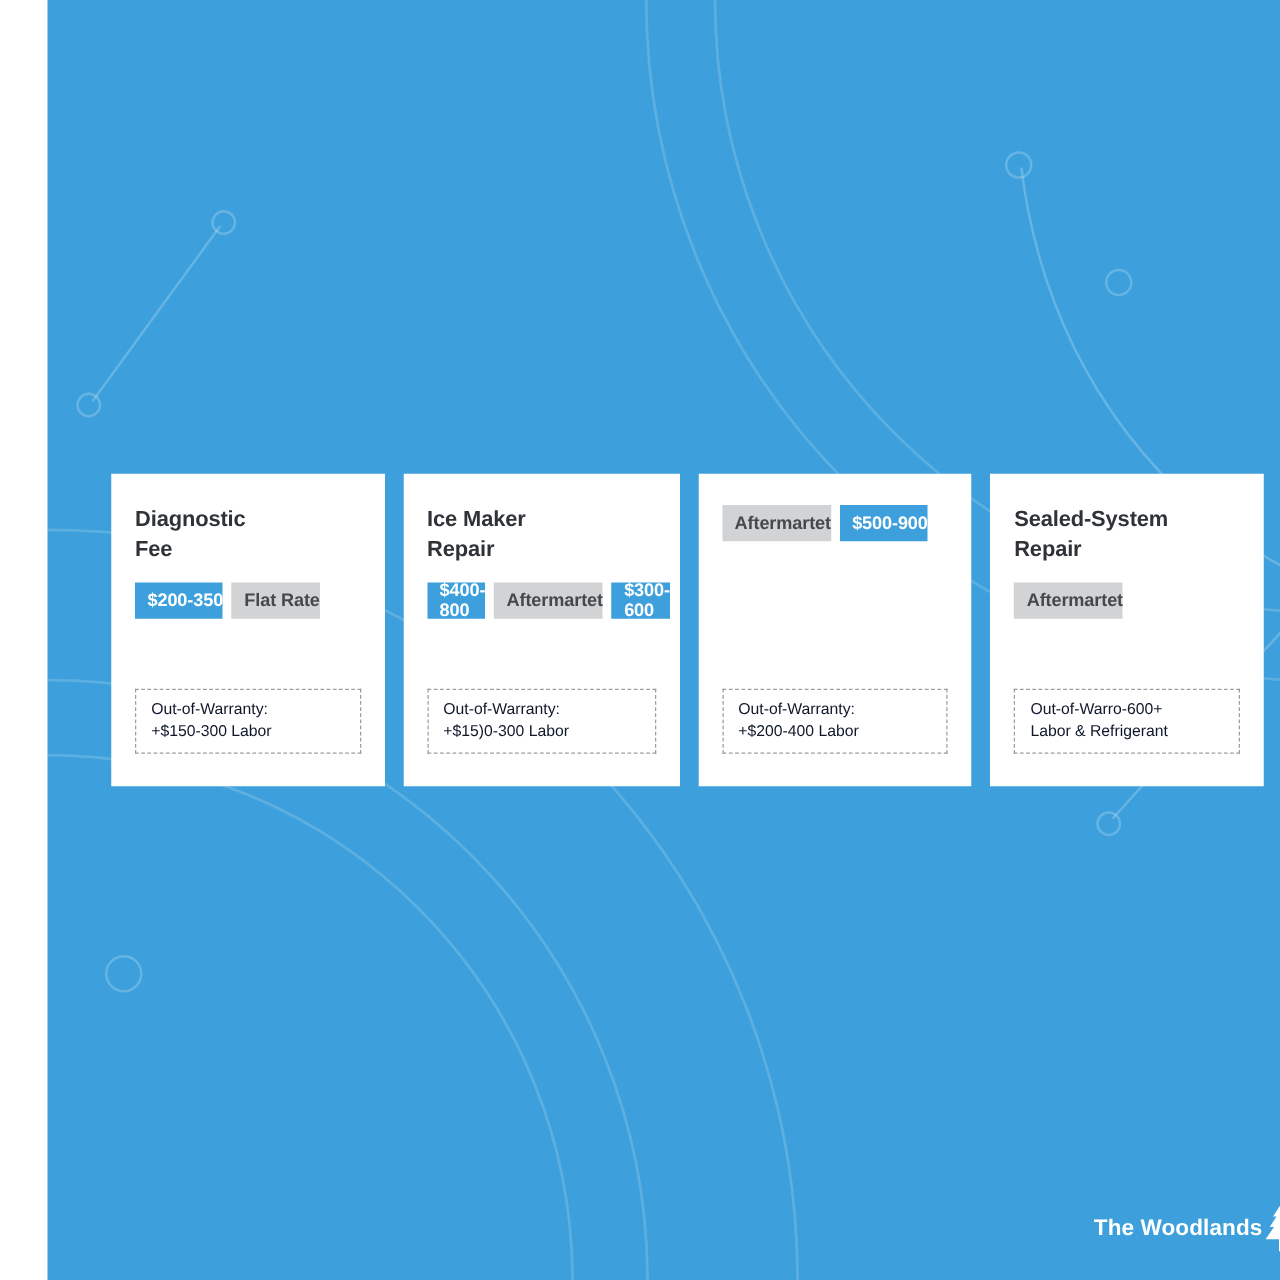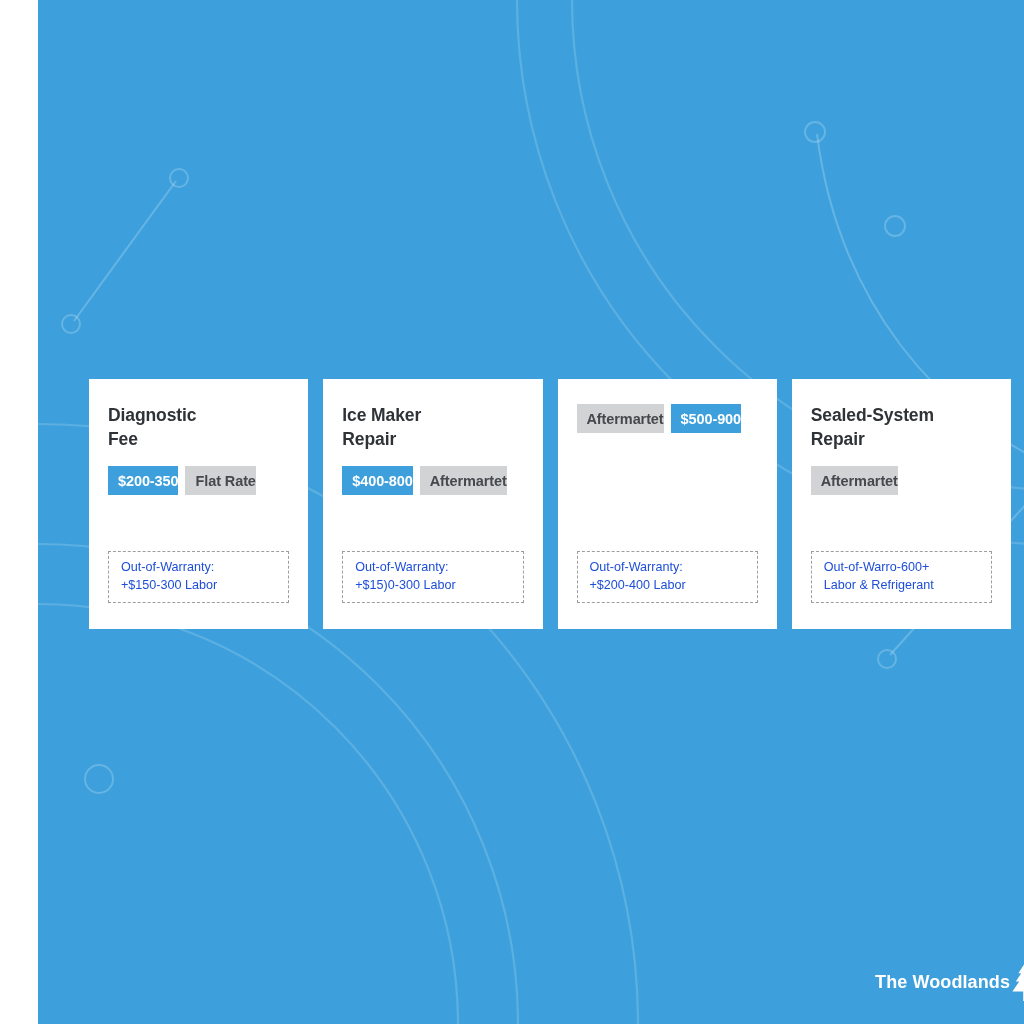--- a/index.html
+++ b/index.html
@@ -64,21 +64,21 @@
     font-weight:bold;
   }
   .bar-empty { background:transparent; }
   .note {
     margin-top:auto;
     margin-bottom:26px;
     border:1px dashed #9B9EA1;
     padding:7px 12px 8px 12px;
     font-size:12.6px;
     line-height:1.38;
-    color:#1d4ed8;
+    color:#0f172a;
   }
   .note-line { display:block; }
   
   #brand {
     position:absolute;
     right:22px; bottom:22px;
     display:flex;
     align-items:center;
   }
   #brand-name {
@@ -141,20 +141,21 @@
     </div>
 
     <div class="card">
       <div class="card-title">
         <span>Ice Maker</span><br>
         <span>Repair</span>
       </div>
       <div class="bars">
         <div class="bar bar-primary">$400-800</div>
         <div class="bar bar-secondary">Aftermartet</div>
+        <div class="bar bar-primary">$300-600</div>
       </div>
       <div class="note">
         <span class="note-line">Out-of-Warranty:</span>
         <span class="note-line">+$15)0-300 Labor</span>
       </div>
     </div>
 
     <div class="card">
       <div class="bars">
         <div class="bar bar-secondary">Aftermartet</div>

